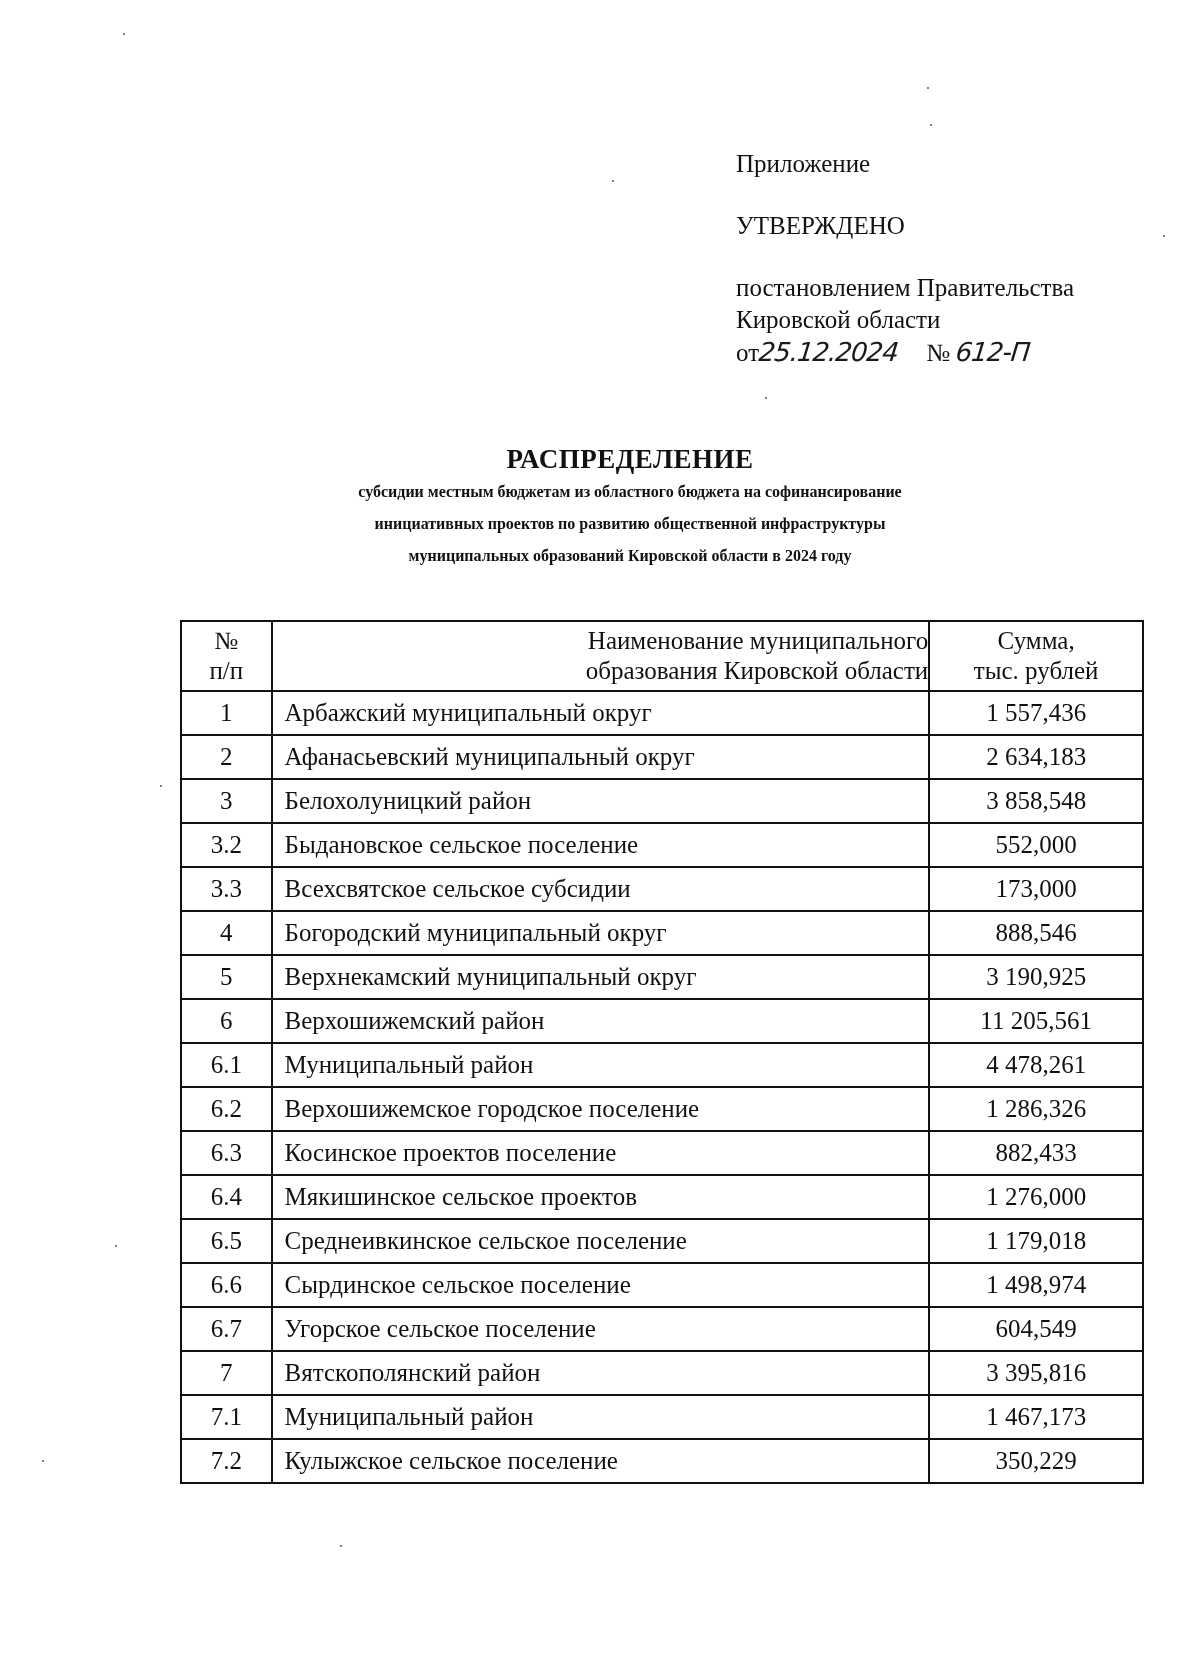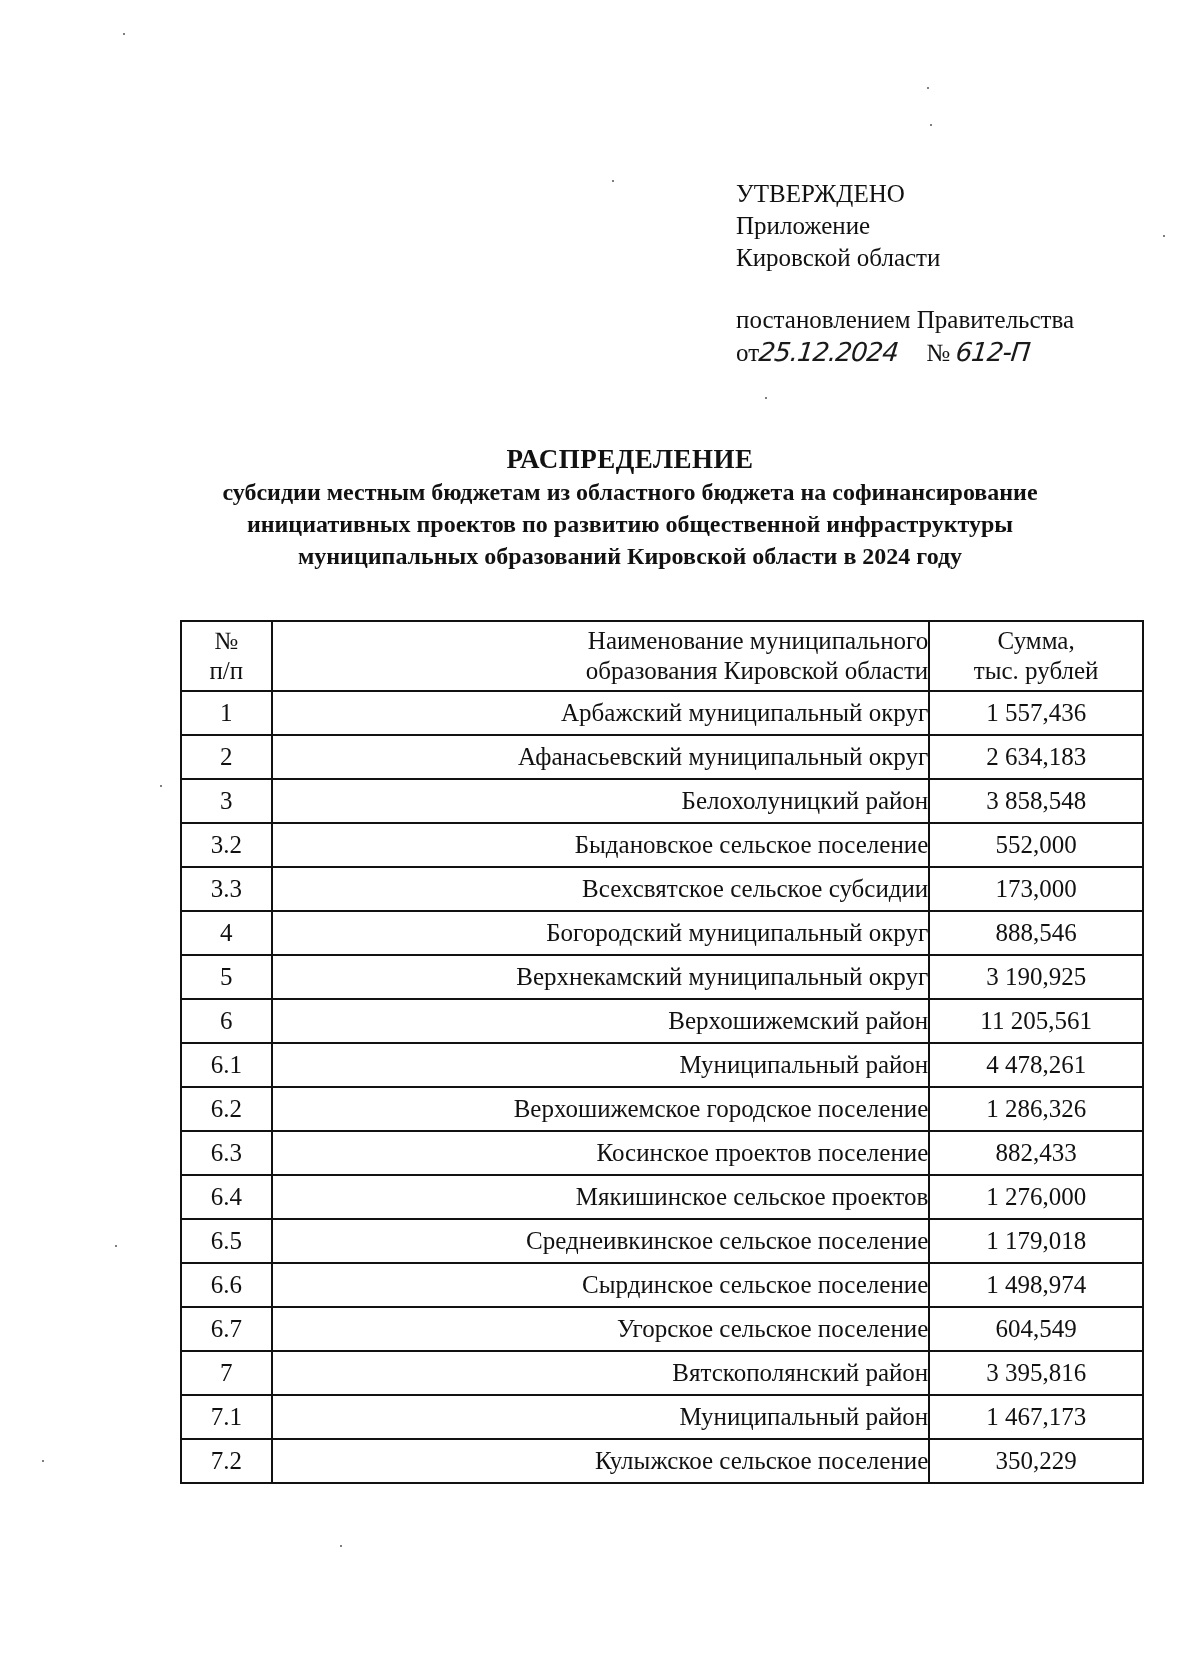--- a/index.html
+++ b/index.html
@@ -18,44 +18,44 @@
       font-family: "DejaVu Sans", sans-serif; font-style: italic;
       font-size: 26px; letter-spacing: -1px; color: #1a1a1a;
       display: inline-block; transform: skewX(-6deg);
     }
     .num-sign { margin-left: 22px; }
     .title-block {
       position: absolute; left: 150px; width: 960px; top: 442px;
       text-align: center; font-weight: bold;
     }
     .title-block .main { font-size: 27px; line-height: 34px; letter-spacing: 0.5px; text-align: center; }
-    .title-block .sub { font-size: 24px; line-height: 32px; }
+    .title-block .sub { font-size: 16px; line-height: 32px; }
     table.dist {
       position: absolute; left: 180px; top: 620px; width: 964px;
       border-collapse: collapse; font-size: 25px;
     }
     table.dist th, table.dist td { border: 2px solid #111; padding: 0; }
     table.dist th {
       font-weight: normal; height: 68px; line-height: 30px; text-align: center;
       vertical-align: middle;
     }
     table.dist td { height: 42px; line-height: 42px; }
     .c-num { width: 90px; text-align: center; }
-    .c-name { width: 655px; text-align: right; padding-left: 12px !important; }
+    .c-name { width: 655px; text-align: left; padding-left: 12px !important; }
     .c-sum { width: 215px; text-align: center; }
     .speck { position: absolute; width: 2px; height: 2px; background: #555; border-radius: 1px; }
   </style>
 </head>
 <body>
 
 <div class="approval">
+  <span class="line">Приложение</span>
   <span class="line gap1">УТВЕРЖДЕНО</span>
-  <span class="line">Приложение</span>
+  <span class="line gap2">постановлением Правительства</span>
   <span class="line">Кировской области</span>
-  <span class="line gap2">постановлением Правительства</span>
   <span class="line">
     <span>от</span><span class="hand">25.12.2024</span>
     <span class="num-sign">№</span>
     <span class="hand">612-П</span>
   </span>
 </div>
 
 <div class="title-block">
   <div class="main">РАСПРЕДЕЛЕНИЕ</div>
   <div class="sub">субсидии местным бюджетам из областного бюджета на софинансирование</div>

